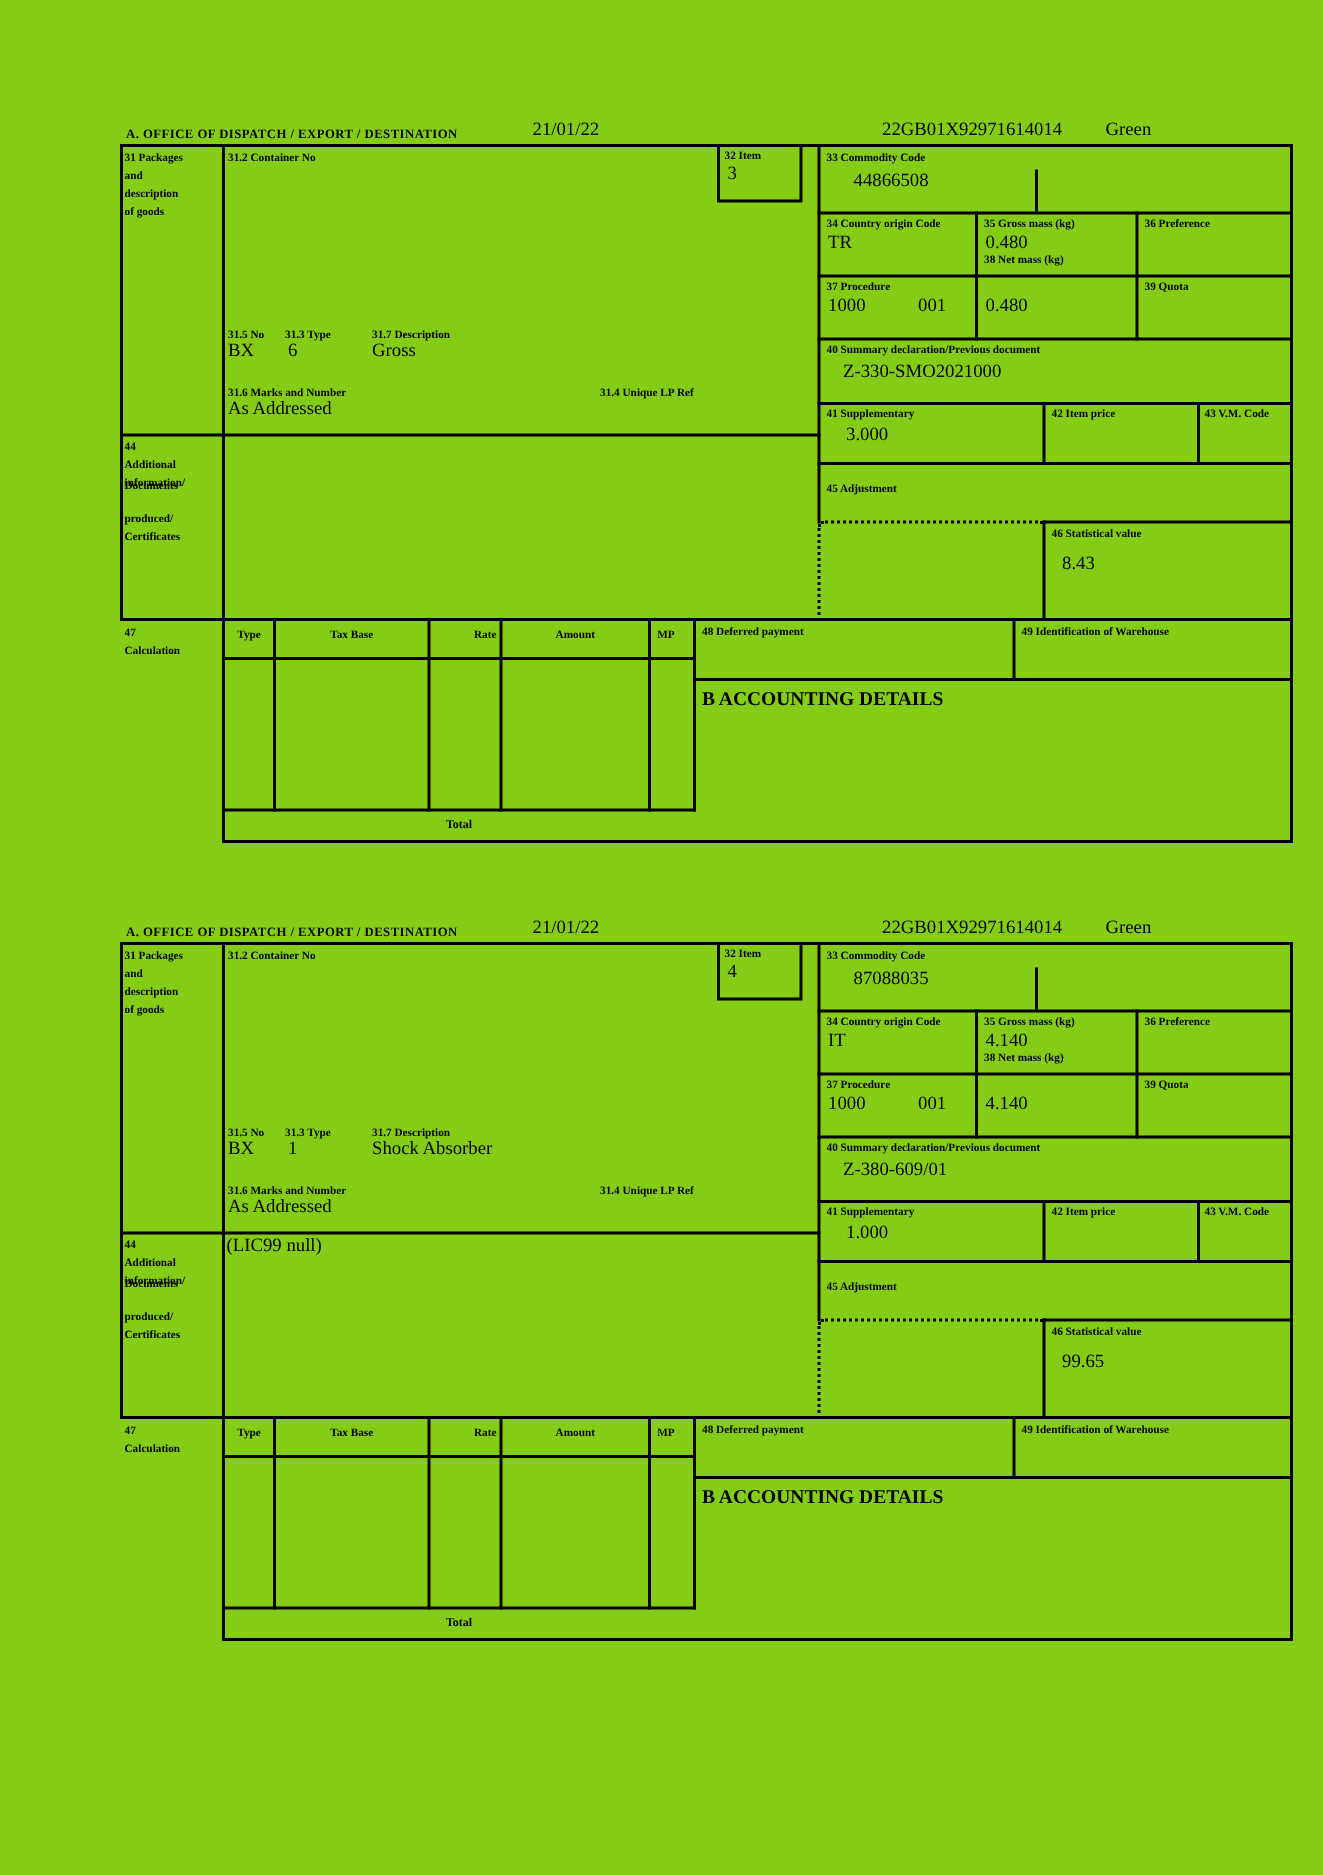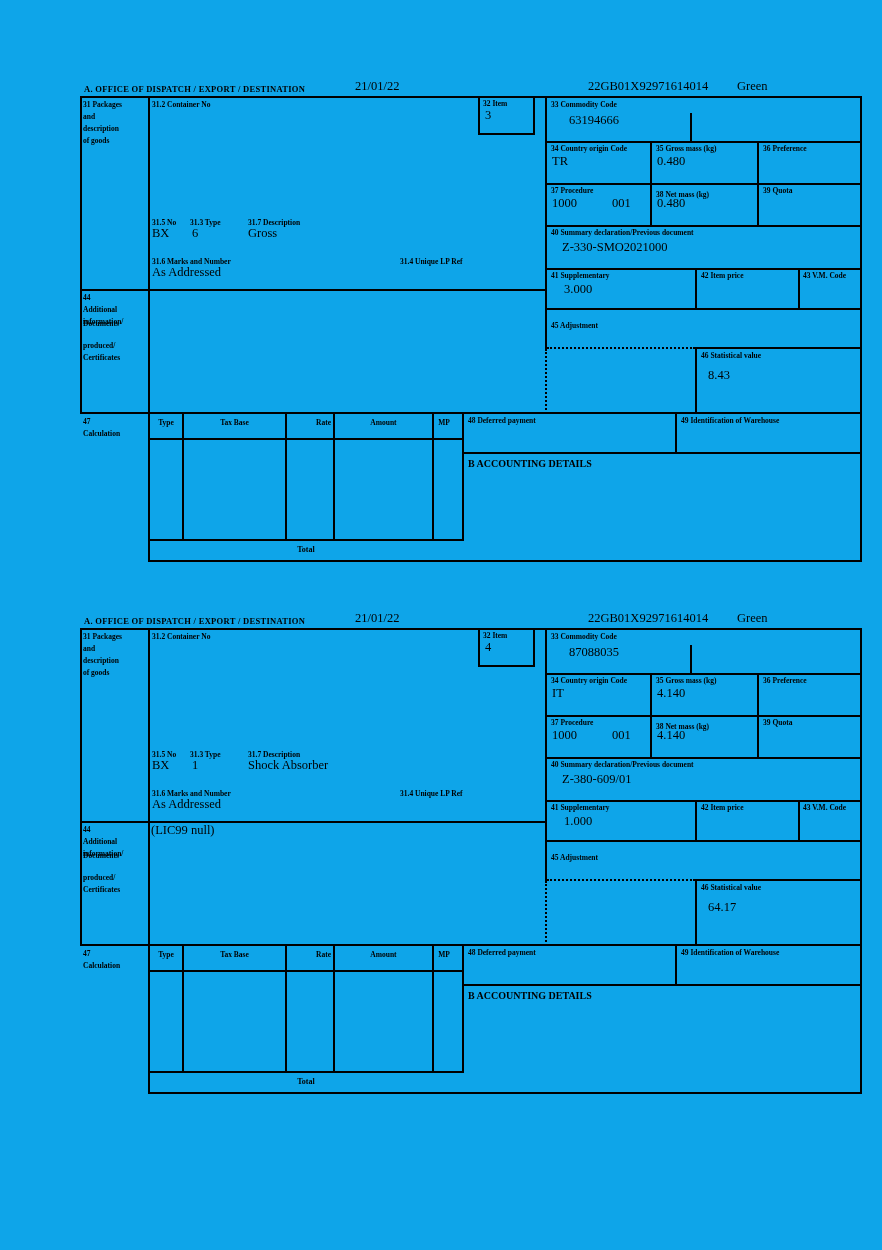--- a/index.html
+++ b/index.html
@@ -1,16 +1,16 @@
 <!DOCTYPE html>
 <html><head>
 <meta charset="utf-8">
 <style>
   html,body{margin:0;padding:0;background:#ffffff;}
-  .page{position:relative;width:882px;height:1250px;background:#0ea5e9;overflow:hidden;
+  .page{position:relative;width:882px;height:1250px;background:#84cc16;overflow:hidden;
         font-family:"Liberation Serif", serif;color:#000;}
   .sec{position:absolute;left:80px;width:784px;height:484px;}
   .s1{top:80px}
   .s2{top:612px}
   .ln{position:absolute;background:#000;}
   .dot-h{position:absolute;border-top:2px dotted #000;height:0;}
   .dot-v{position:absolute;border-left:2px dotted #000;width:0;}
   .lab{position:absolute;font-size:7.5px;font-weight:bold;white-space:nowrap;line-height:1.2;}
   .val{position:absolute;font-size:12.5px;white-space:nowrap;line-height:1.1;}
   .hdr-t{position:absolute;font-size:8.5px;font-weight:bold;letter-spacing:.3px;white-space:nowrap;}
@@ -58,21 +58,21 @@
   .t312{left:72px;top:20px}
   .v-cont{left:72px;top:32px}
   .t32l{left:403px;top:19px}
   .v-item{left:405px;top:29px}
   .t33{left:471px;top:20px}
   .v-comm{left:489px;top:34px}
   .t34{left:471px;top:64px}.v-origin{left:472px;top:75px}
   .t35{left:576px;top:64px}.v-gross{left:577px;top:75px}
   .t36{left:683px;top:64px}.v-pref{left:684px;top:75px}
   .t37{left:471px;top:106px}.v-proc{left:472px;top:117px}.v-proc2{left:532px;top:117px}
-  .t38{left:576px;top:110px}.v-net{left:577px;top:117px}
+  .t38{left:576px;top:88px}.v-net{left:577px;top:117px}
   .t39{left:683px;top:106px}.v-quota{left:684px;top:117px}
   .t40{left:471px;top:148px}.v-prev{left:482px;top:161px}
   .t41{left:471px;top:191px}.v-supp{left:484px;top:203px}
   .t42{left:621px;top:191px}.v-price{left:623px;top:203px}
   .t43{left:723px;top:191px}.v-vm{left:725px;top:203px}
   .t45{left:471px;top:241px}.v-adj{left:473px;top:243px}
   .t46{left:621px;top:271px}.v-stat{left:628px;top:289px}
   .t44a{left:3px;top:213px}.t44b{left:3px;top:225px}.t44c{left:3px;top:237px}
   .t44d{left:3px;top:239px}.t44e{left:3px;top:261px}.t44f{left:3px;top:273px}
   .t315{left:72px;top:138px}.t313{left:110px;top:138px}.t317{left:168px;top:138px}
@@ -81,21 +81,21 @@
   .v-marks{left:72px;top:186px}.v-lpref{left:322px;top:186px}
   .v-addl{left:71px;top:212px}
   .t47a{left:3px;top:337px}.t47b{left:3px;top:349px}
   .th-type{left:70px;top:338px;width:32px}
   .th-base{left:104px;top:338px;width:101px}
   .th-rate{left:207px;top:338px;width:44px;text-align:right}
   .th-amt{left:255px;top:338px;width:97px}
   .th-mp{left:354px;top:338px;width:20px}
   .t48{left:388px;top:336px}.v-def{left:390px;top:348px}
   .t49{left:601px;top:336px}.v-wh{left:603px;top:348px}
-  .tB{left:388px;top:378px;font-size:10px}.v-acct{left:390px;top:392px}
+  .tB{left:388px;top:378px;font-size:13px}.v-acct{left:390px;top:392px}
   .t-total{left:68px;top:465px;width:316px;font-size:8px}
 </style>
 </head>
 <body>
 
 <div class="page">
 
   <div class="sec s1">
     <span class="hdr-t h-title">A.  OFFICE OF DISPATCH / EXPORT / DESTINATION</span>
     <span class="val h-date">21/01/22</span>
@@ -137,21 +137,21 @@
 
     <span class="lab t31a">31 Packages</span>
     <span class="lab t31b">and</span>
     <span class="lab t31c">description</span>
     <span class="lab t31d">of goods</span>
     <span class="lab t312">31.2 Container No</span>
     <span class="val v-cont"></span>
     <span class="lab t32l">32 Item</span>
     <span class="val v-item">3</span>
     <span class="lab t33">33 Commodity Code</span>
-    <span class="val v-comm">63194666</span>
+    <span class="val v-comm">44866508</span>
     <span class="lab t34">34 Country origin Code</span>
     <span class="val v-origin">TR</span>
     <span class="lab t35">35 Gross mass (kg)</span>
     <span class="val v-gross">0.480</span>
     <span class="lab t36">36 Preference</span>
     <span class="val v-pref"></span>
     <span class="lab t37">37 Procedure</span>
     <span class="val v-proc">1000</span>
     <span class="val v-proc2">001</span>
     <span class="lab t38">38 Net mass (kg)</span>
@@ -269,21 +269,21 @@
     <span class="val v-prev">Z-380-609/01</span>
     <span class="lab t41">41 Supplementary</span>
     <span class="val v-supp">1.000</span>
     <span class="lab t42">42 Item price</span>
     <span class="val v-price"></span>
     <span class="lab t43">43 V.M. Code</span>
     <span class="val v-vm"></span>
     <span class="lab t45">45 Adjustment</span>
     <span class="val v-adj"></span>
     <span class="lab t46">46 Statistical value</span>
-    <span class="val v-stat">64.17</span>
+    <span class="val v-stat">99.65</span>
     <span class="lab t44a">44</span>
     <span class="lab t44b">Additional</span>
     <span class="lab t44c">information/</span>
     <span class="lab t44d">Documents</span>
     <span class="lab t44e">produced/</span>
     <span class="lab t44f">Certificates</span>
     <span class="lab t315">31.5 No</span>
     <span class="lab t313">31.3 Type</span>
     <span class="lab t317">31.7 Description</span>
     <span class="val v-pkgno">BX</span>

